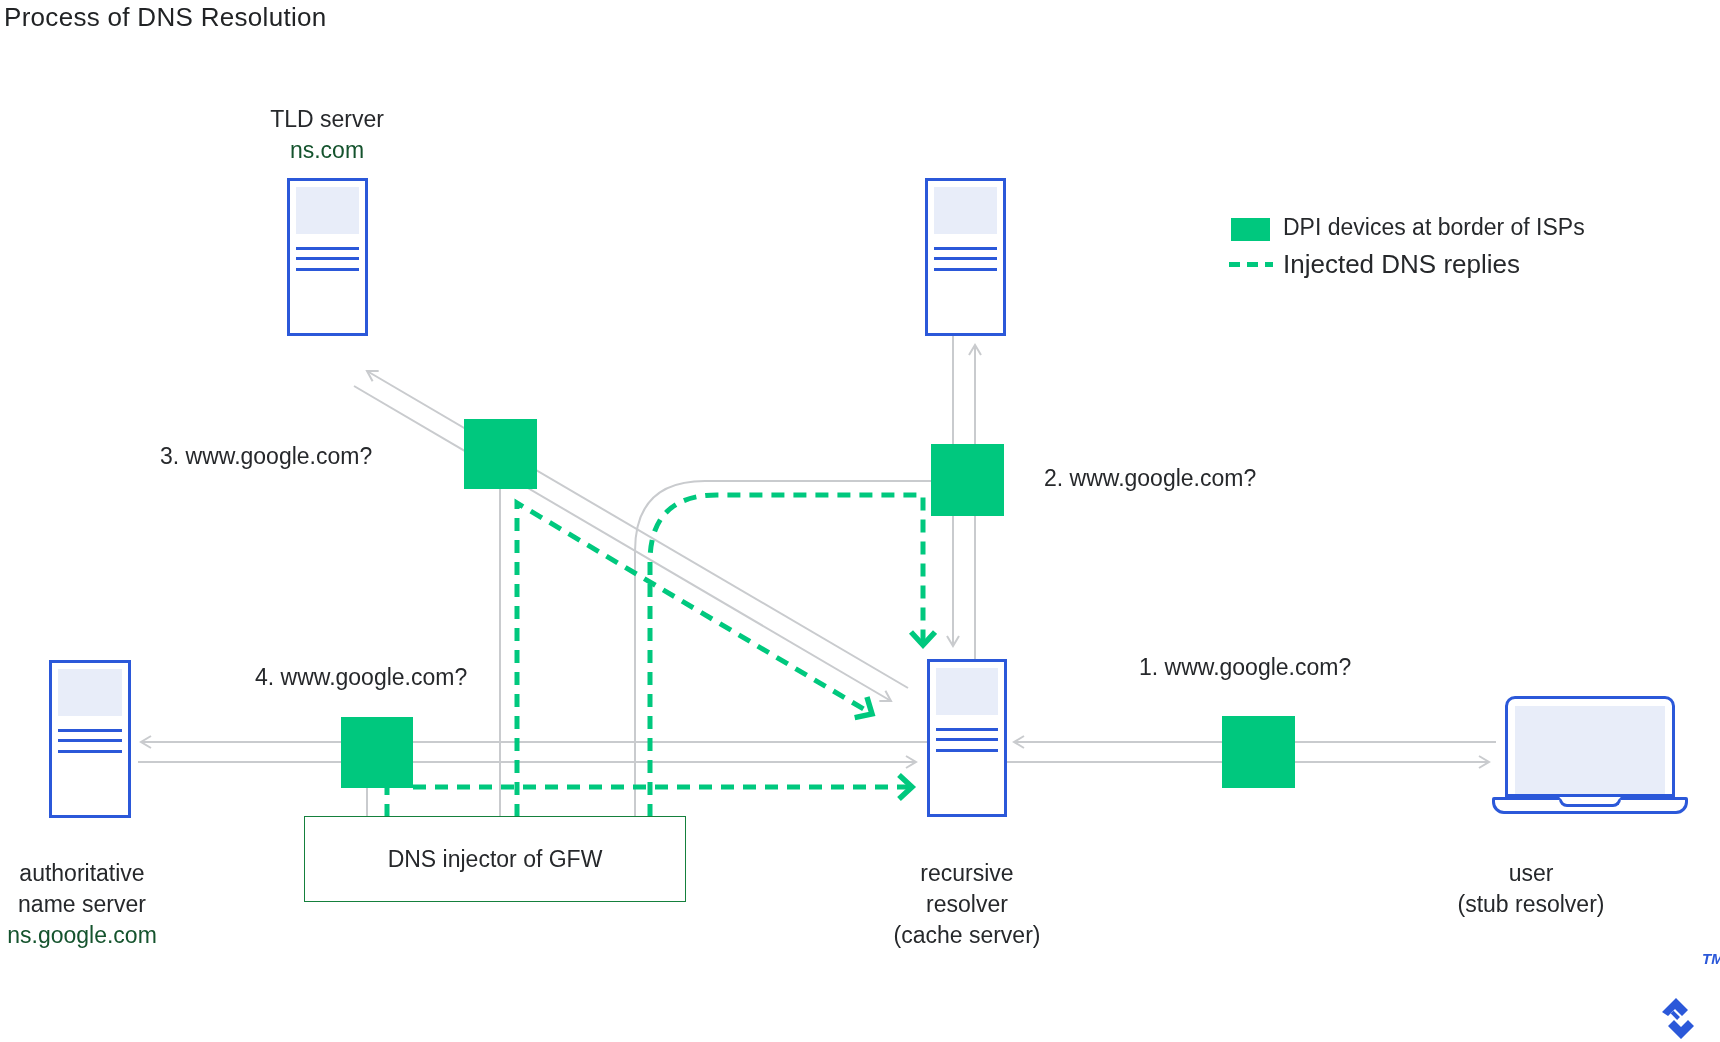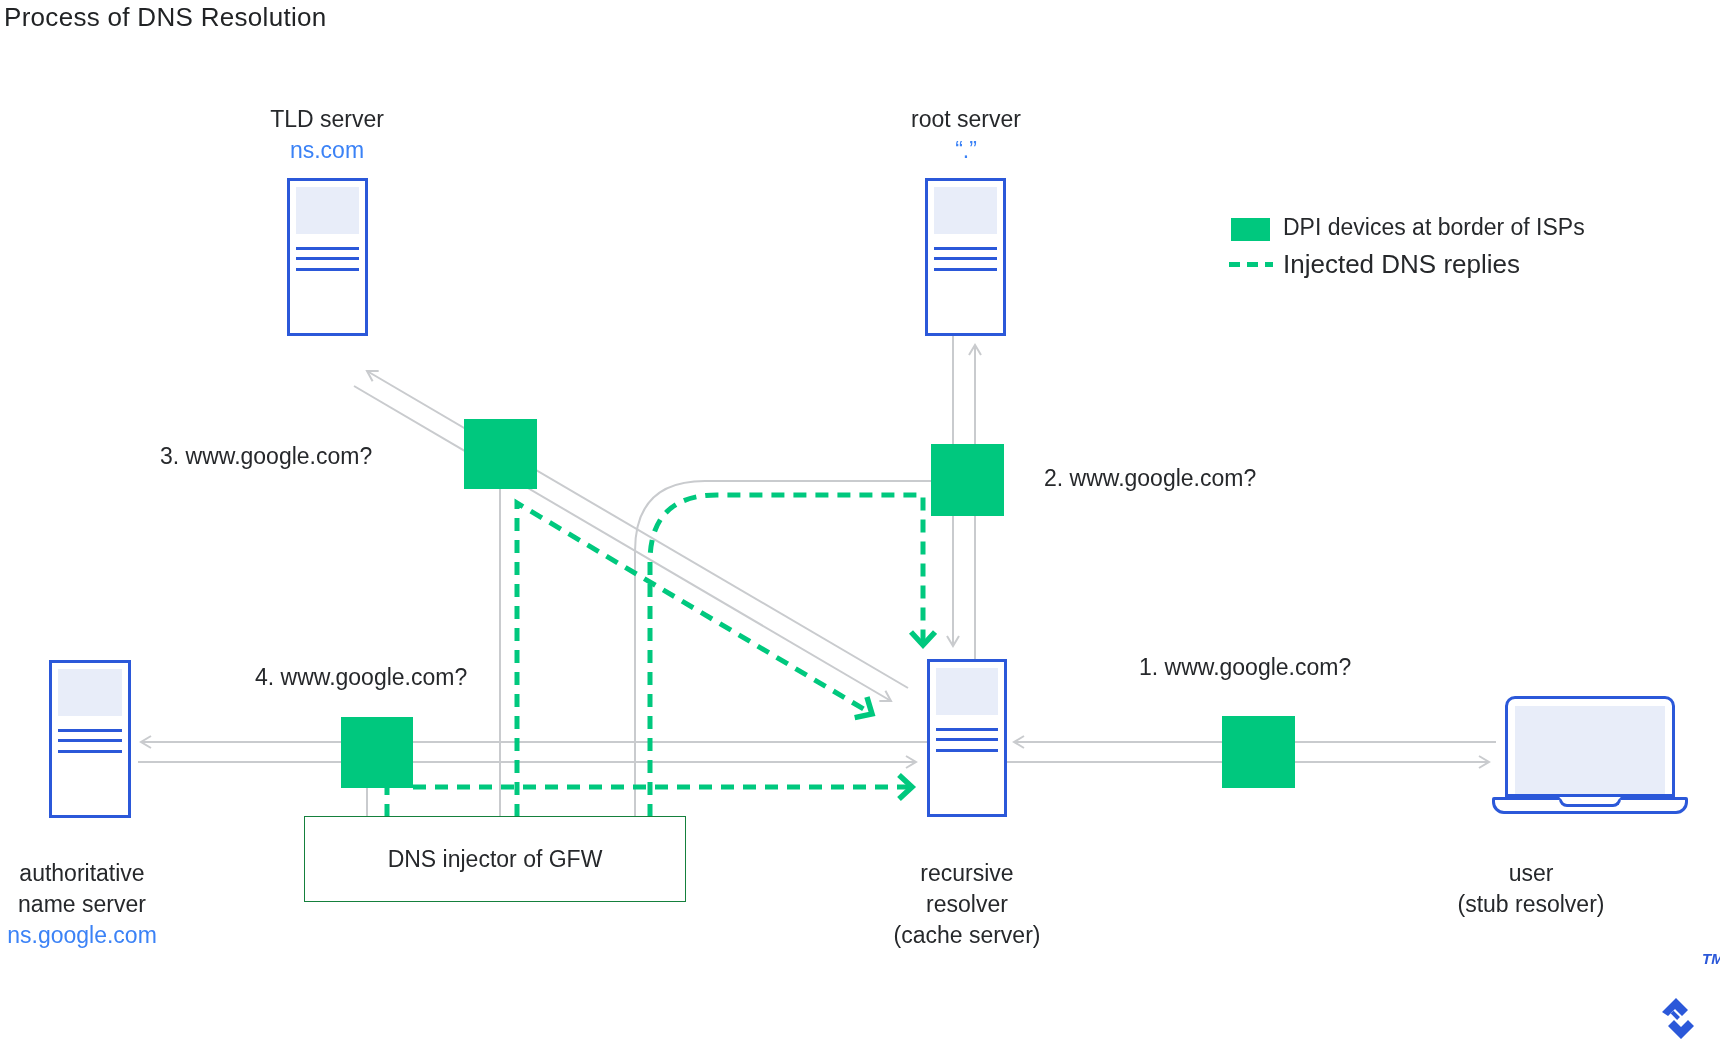--- a/index.html
+++ b/index.html
@@ -37,21 +37,21 @@
                border-radius:10px 10px 0 0;background:#fff;box-sizing:border-box;z-index:2;}
   #laptop-screen{position:absolute;left:7px;right:7px;top:7px;bottom:0;background:#E8EDF9;}
   #laptop-base{position:absolute;left:1492px;top:797px;width:196px;height:17px;border:3px solid #2B58D9;
                border-radius:2px 2px 12px 12px;background:#fff;box-sizing:border-box;z-index:2;}
   #laptop-notch{position:absolute;left:50%;transform:translateX(-50%);top:-3px;width:62px;height:10px;
                 background:#fff;border:3px solid #2B58D9;border-top:3px solid #fff;
                 border-radius:0 0 8px 8px;box-sizing:border-box;}
 
   
   .node-label{position:absolute;font-size:23px;text-align:center;line-height:31px;z-index:3;margin-top:20px;}
-  .green{color:#3b82f6;text-align:center;}
+  .green{color:#14532d;text-align:center;}
   #tld-label{left:227px;top:84px;width:200px;}
   #root-label{left:866px;top:84px;width:200px;}
   #auth-label{left:-18px;top:838px;width:200px;}
   #resolver-label{left:867px;top:838px;width:200px;}
   #user-label{left:1431px;top:838px;width:200px;}
   .query-label{position:absolute;font-size:23px;z-index:3;white-space:nowrap;}
   #q1{left:1127px;top:654px;margin-left:12px;} #q2{left:1044px;top:465px;}
   #q3{left:160px;top:443px;}  #q4{left:213px;top:664px;margin-left:42px;}
 
   
@@ -142,24 +142,20 @@
     <div id="laptop-screen"></div>
   </div>
   <div id="laptop-base">
     <div id="laptop-notch"></div>
   </div>
 
   <div class="node-label" id="tld-label">
     <div>TLD server</div>
     <div class="green">ns.com</div>
   </div>
-  <div class="node-label" id="root-label">
-    <div>root server</div>
-    <div class="green">“.”</div>
-  </div>
   <div class="node-label" id="auth-label">
     <div>authoritative</div>
     <div>name server</div>
     <div class="green">ns.google.com</div>
   </div>
   <div class="node-label" id="resolver-label">
     <div>recursive</div>
     <div>resolver</div>
     <div>(cache server)</div>
   </div>

